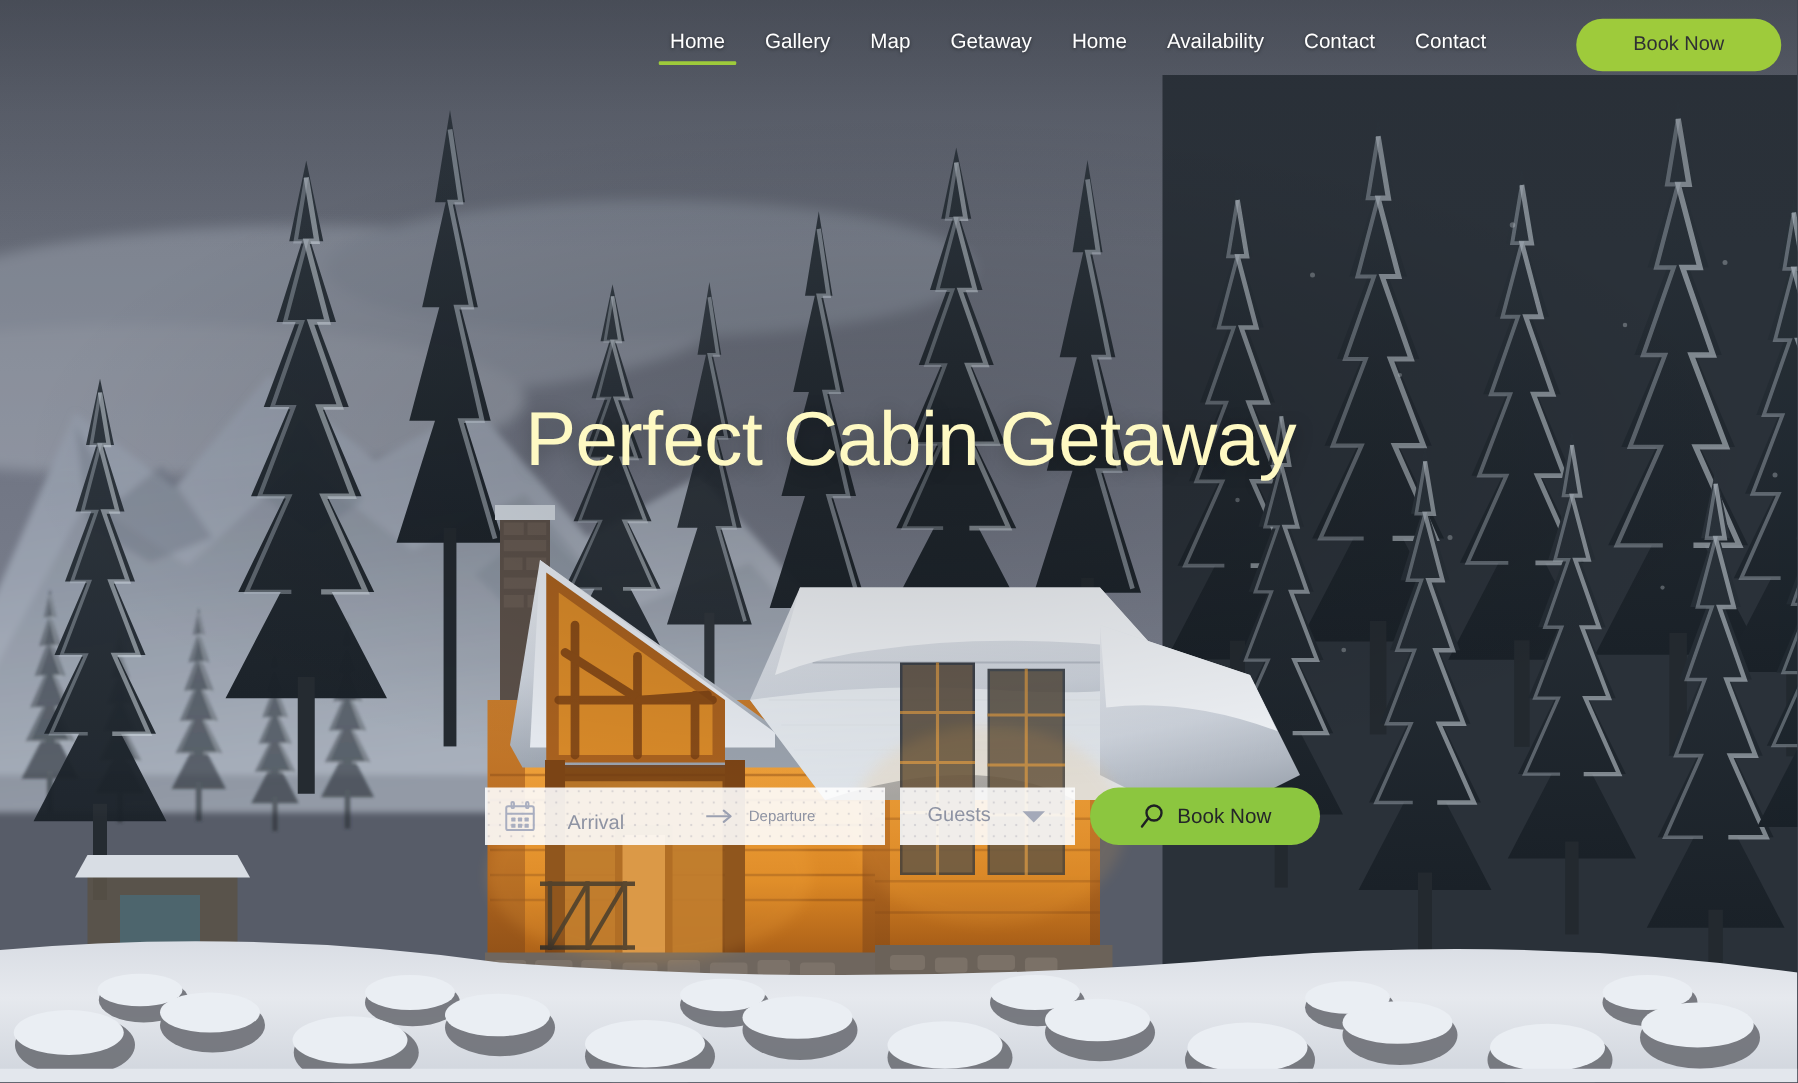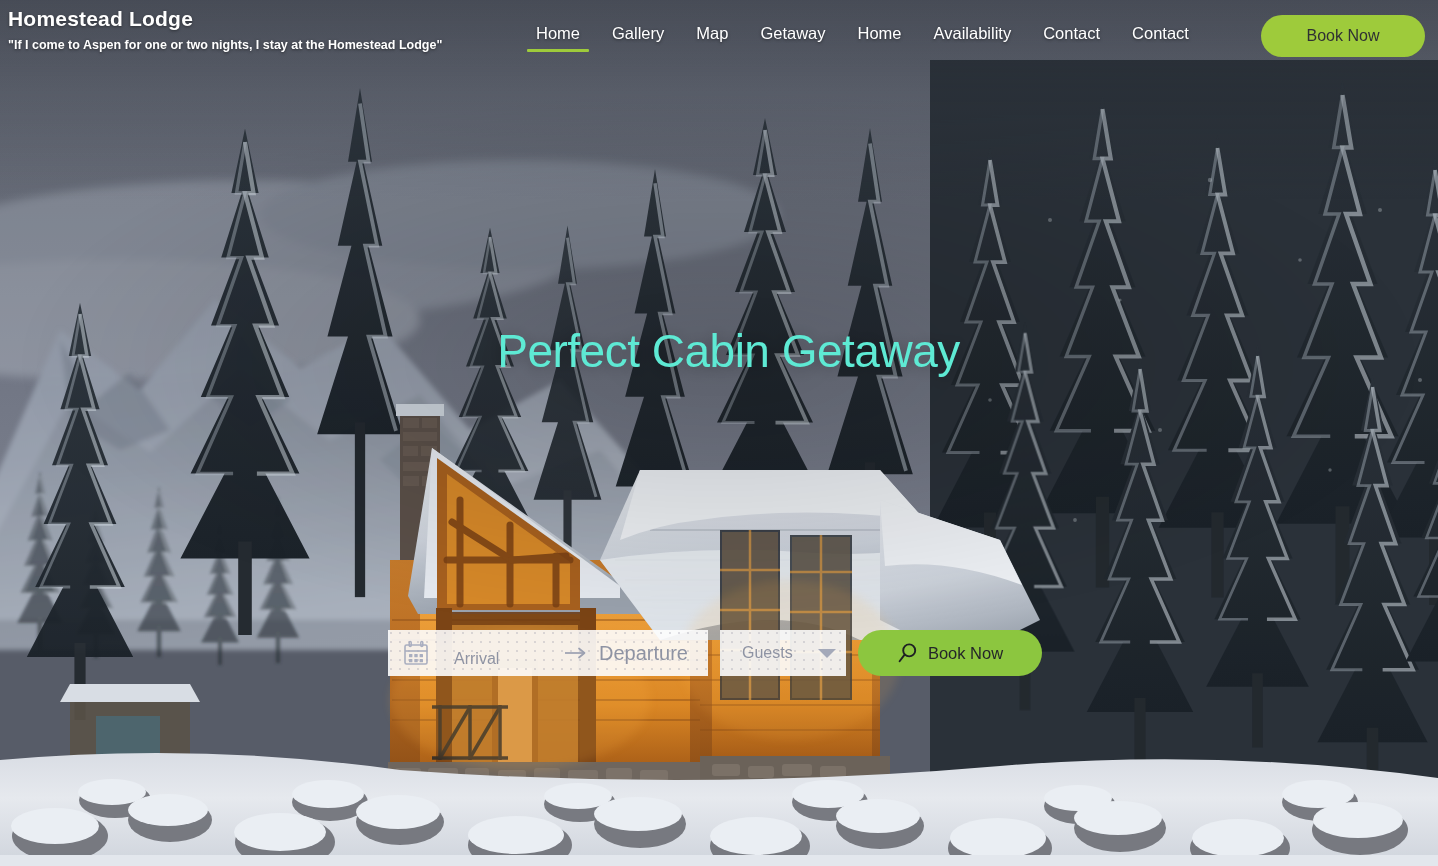--- a/index.html
+++ b/index.html
@@ -112,22 +112,22 @@
     padding: 0;
   }
 
   
   .hero-title {
     position: absolute;
     top: 318px;
     left: 0; right: 0;
     text-align: center;
     z-index: 30;
-    color: #5eead4;
-    font-size: 46px;
+    color: #fef9c3;
+    font-size: 61px;
     font-weight: normal;
     letter-spacing: -0.5px;
     line-height: 66px;
     text-shadow: 0 2px 16px rgba(0,0,0,0.30);
     padding-left: 19px;
   }
 
   
   .booking-bar {
     position: absolute;
@@ -140,21 +140,21 @@
   }
   .booking-panel {
     background:
       radial-gradient(circle at 3px 3px, rgba(150,150,165,0.30) 0.9px, rgba(0,0,0,0) 1.2px) 0 0 / 9px 9px,
       rgba(253,253,253,0.90);
     height: 46px;
     display: flex;
     align-items: center;
   }
   .panel-dates { width: 320px; padding-left: 14px; }
-  .panel-guests { width: 126px; padding-left: 22px; justify-content: flex-start; }
+  .panel-guests { width: 140px; padding-left: 22px; justify-content: flex-start; }
 
   .cal-icon { width: 28px; height: 28px; flex: 0 0 28px; display:block; }
 
   .field-arrival {
     flex: 1;
     border: none;
     outline: none;
     background: transparent;
     font-family: "Liberation Sans", sans-serif;
     font-size: 16px;
@@ -163,21 +163,21 @@
     width: 100px;
     min-width: 0;
     margin-top: 12px;
   }
   .field-departure {
     flex: 1;
     border: none;
     outline: none;
     background: transparent;
     font-family: "Liberation Sans", sans-serif;
-    font-size: 20px;
+    font-size: 12px;
     color: #8e93a3;
     padding: 0 0 0 10px;
     width: 100px;
     min-width: 0;
   }
   .field-arrival::placeholder, .field-departure::placeholder { color: #8e93a3; opacity: 1; }
 
   .arrow-icon { width: 26px; height: 14px; flex: 0 0 26px; display: block; }
 
   .guests-label {
@@ -531,24 +531,20 @@
         <ellipse cx="1318" cy="794" rx="36" ry="14"></ellipse>
       </g>
       <rect x="0" y="855" width="1438" height="11" fill="#e3e7ed"></rect>
     </g>
   </svg>
 
   <div class="scene-overlay"></div>
 
   <header class="site-header">
 
-    <div class="brand">
-      <div class="brand-name">Homestead Lodge</div>
-      <div class="brand-tagline">"If I come to Aspen for one or two nights, I stay at the Homestead Lodge"</div>
-    </div>
 
     <nav class="main-nav">
       <a class="nav-item is-active" href="#">Home</a>
       <a class="nav-item" href="#">Gallery</a>
       <a class="nav-item" href="#">Map</a>
       <a class="nav-item" href="#">Getaway</a>
       <a class="nav-item" href="#">Home</a>
       <a class="nav-item" href="#">Availability</a>
       <a class="nav-item" href="#">Contact</a>
       <a class="nav-item" href="#">Contact</a>

